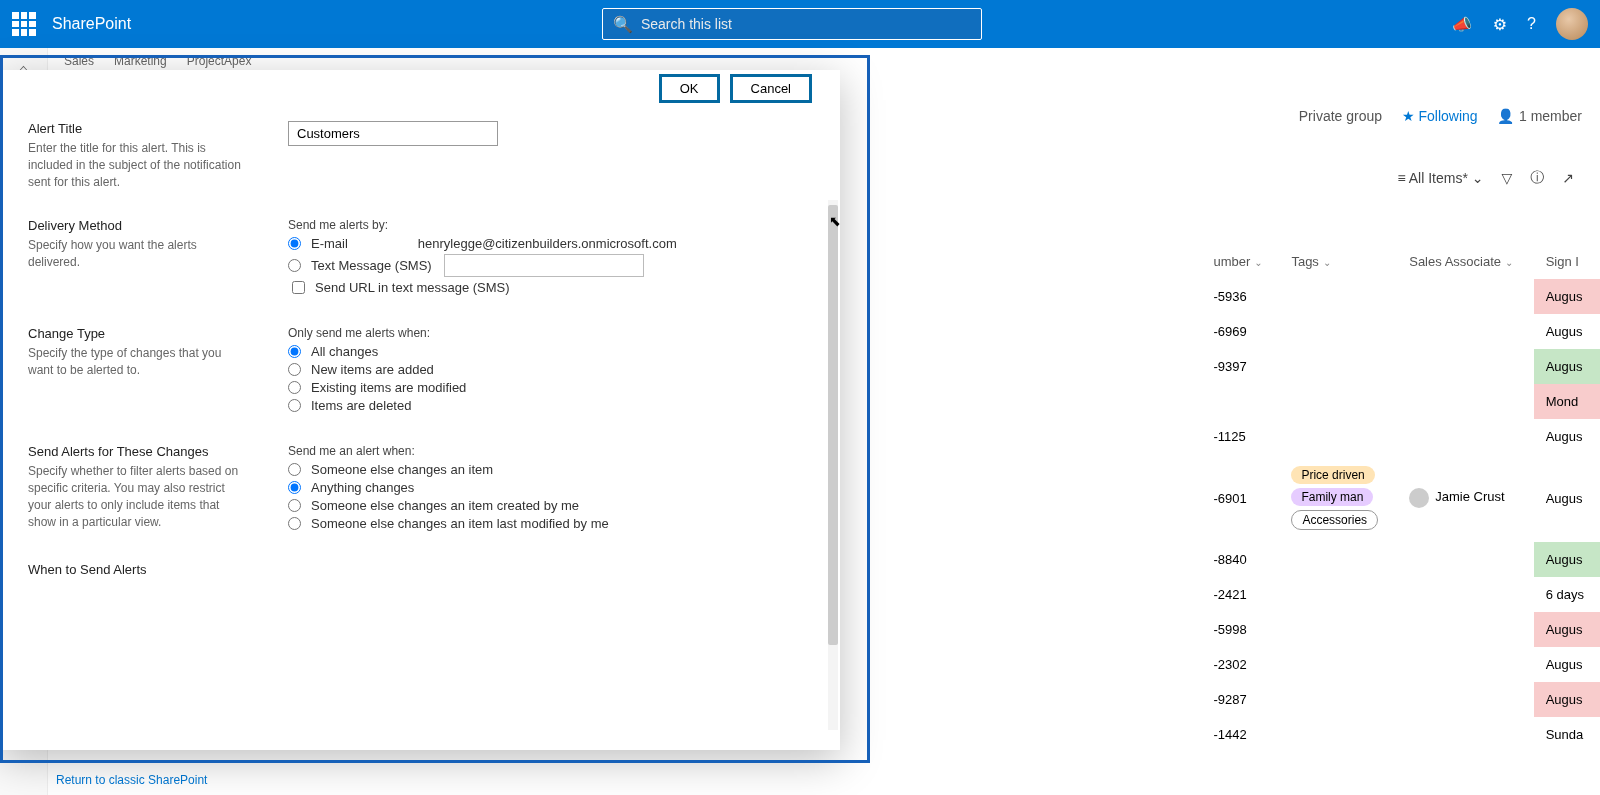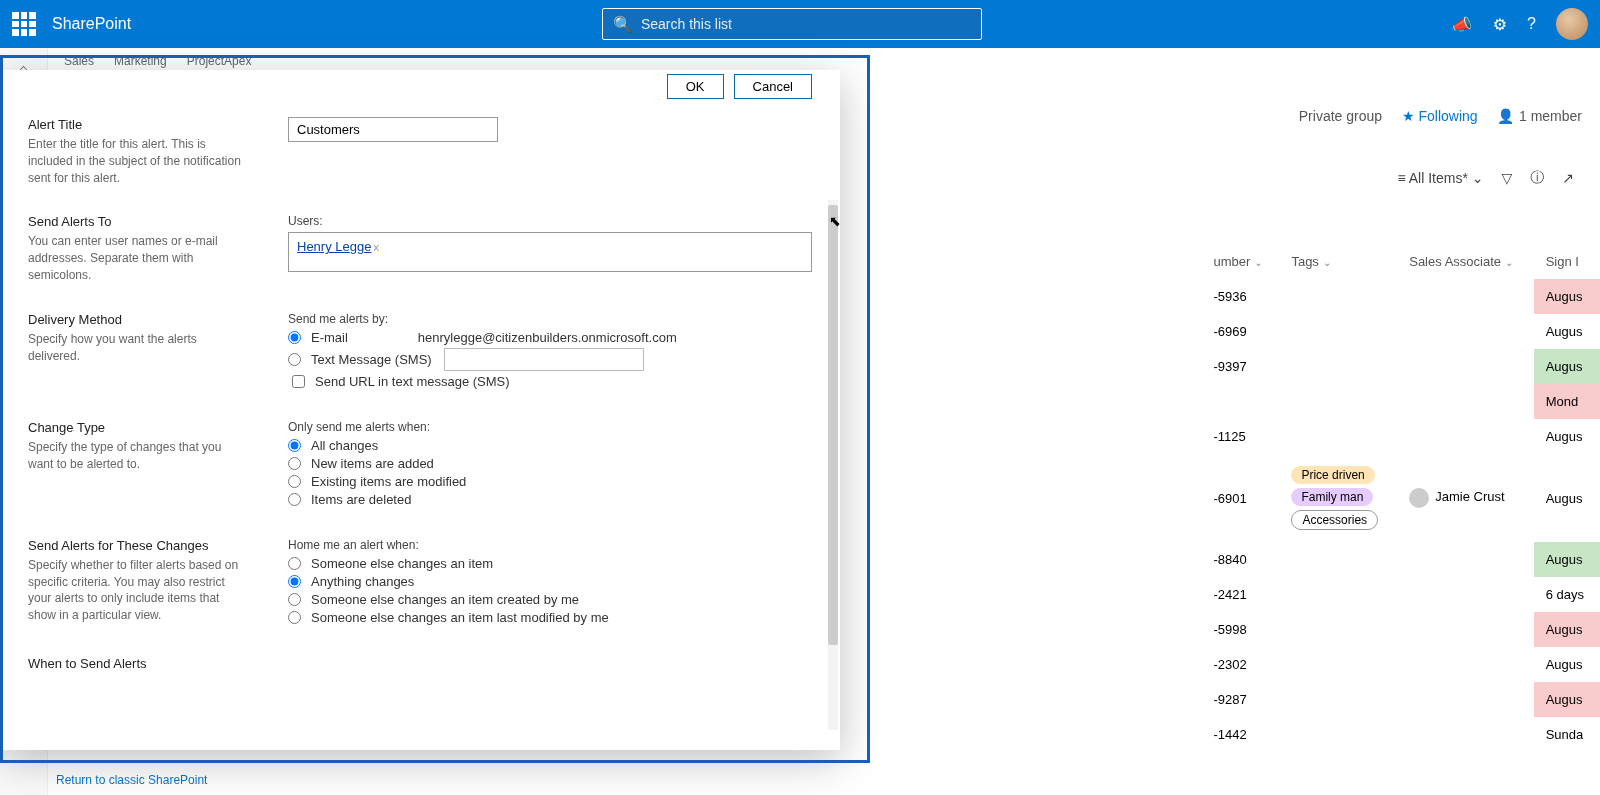--- a/index.html
+++ b/index.html
@@ -46,21 +46,21 @@
 .tag-family{background:#e6ccff}
 .tag-acc{border:1px solid #999;background:#fff}
 .returnlink{position:absolute;bottom:8px;left:8px;font-size:12px;color:#0078d4;cursor:pointer}
 .dialog-outline{position:absolute;top:55px;width:870px;height:708px;border:3px solid #1660b8;pointer-events:none;z-index:50}
 .dialog{position:absolute;top:70px;width:840px;height:680px;background:#fff;box-shadow:0 10px 40px rgba(0,0,0,.25);z-index:40;display:flex;flex-direction:column}
 .dialog-head{padding:20px 28px 10px;display:flex;align-items:center}
 .dialog-head h2{font-size:20px;font-weight:400}
 .closex{margin-left:auto;cursor:pointer;color:#666;font-size:16px}
 .dialog-body{flex:1;overflow-y:auto;padding:0 28px 20px;position:relative}
 .btns{display:flex;gap:10px;justify-content:flex-end;padding:4px 0 18px}
-.btns button{padding:4px 18px;background:#fff;border:1px solid #0369a1;font-size:13px;cursor:pointer}
+.btns button{padding:4px 18px;background:#fff;border:3px solid #0369a1;font-size:13px;cursor:pointer}
 .section{display:flex;gap:40px;margin-bottom:28px}
 .sec-left{width:220px}
 .sec-left .label{font-size:13px;color:#222;margin-bottom:4px}
 .sec-left .desc{font-size:12px;color:#666;line-height:1.4}
 .sec-right{flex:1;font-size:13px;color:#333}
 .textin{width:210px;padding:4px 8px;border:1px solid #999;font-size:13px}
 .sublabel{font-size:12px;color:#444;margin-bottom:4px}
 .peoplebox{border:1px solid #999;padding:6px 8px;min-height:40px;width:100%}
 .person{color:#0645ad;text-decoration:underline;font-size:13px}
 .person-x{color:#999;font-size:11px;margin-left:2px;cursor:pointer}
@@ -298,32 +298,20 @@
     <div class="section">
       <div class="sec-left">
         <div class="label">Alert Title</div>
         <div class="desc">Enter the title for this alert. This is included in the subject of the notification sent for this alert.</div>
       </div>
       <div class="sec-right">
         <input class="textin" value="Customers" style="">
       </div>
     </div>
 
-    <div class="section">
-      <div class="sec-left">
-        <div class="label">Send Alerts To</div>
-        <div class="desc">You can enter user names or e-mail addresses. Separate them with semicolons.</div>
-      </div>
-      <div class="sec-right">
-        <div class="sublabel">Users:</div>
-        <div class="peoplebox">
-          <span class="person">Henry Legge</span><span class="person-x">x</span>
-        </div>
-      </div>
-    </div>
 
     <div class="section">
       <div class="sec-left">
         <div class="label">Delivery Method</div>
         <div class="desc">Specify how you want the alerts delivered.</div>
       </div>
       <div class="sec-right">
         <div class="sublabel">Send me alerts by:</div>
         <div class="radio-row">
             <input type="radio" checked="" style="">
@@ -367,21 +355,21 @@
           </div>
       </div>
     </div>
 
     <div class="section">
       <div class="sec-left">
         <div class="label">Send Alerts for These Changes</div>
         <div class="desc">Specify whether to filter alerts based on specific criteria. You may also restrict your alerts to only include items that show in a particular view.</div>
       </div>
       <div class="sec-right">
-        <div class="sublabel">Home me an alert when:</div>
+        <div class="sublabel">Send me an alert when:</div>
         <div class="radio-row">
             <input type="radio" name="fc" style="">
             <span>Someone else changes an item</span>
           </div>
         <div class="radio-row">
             <input type="radio" name="fc" checked="" style="">
             <span>Anything changes</span>
           </div>
         <div class="radio-row">
             <input type="radio" name="fc" style="">

